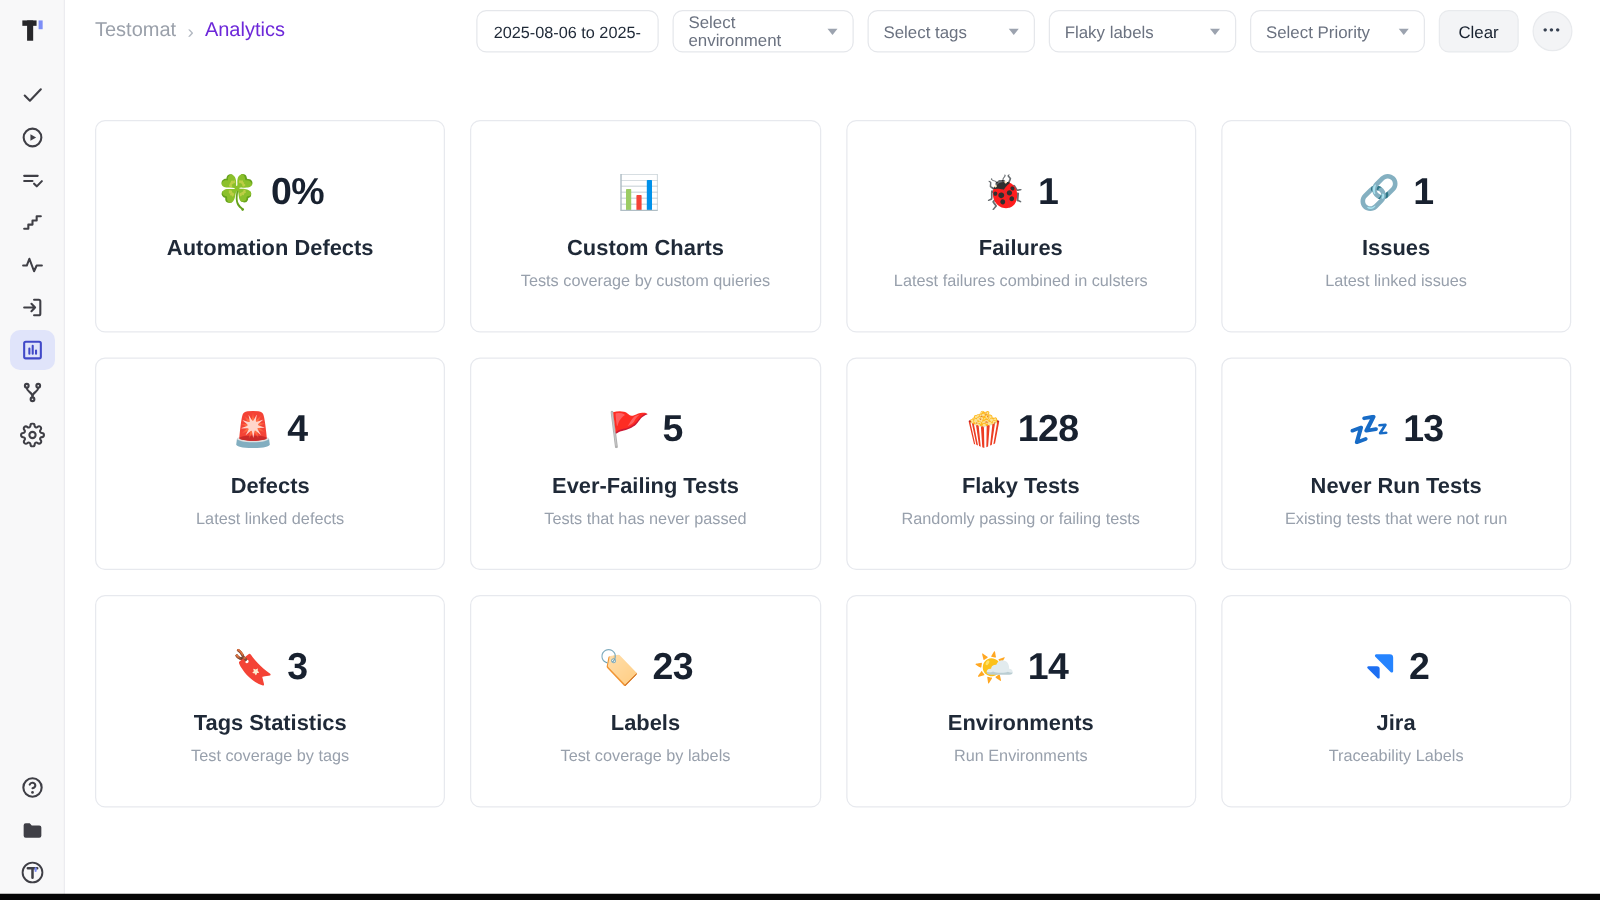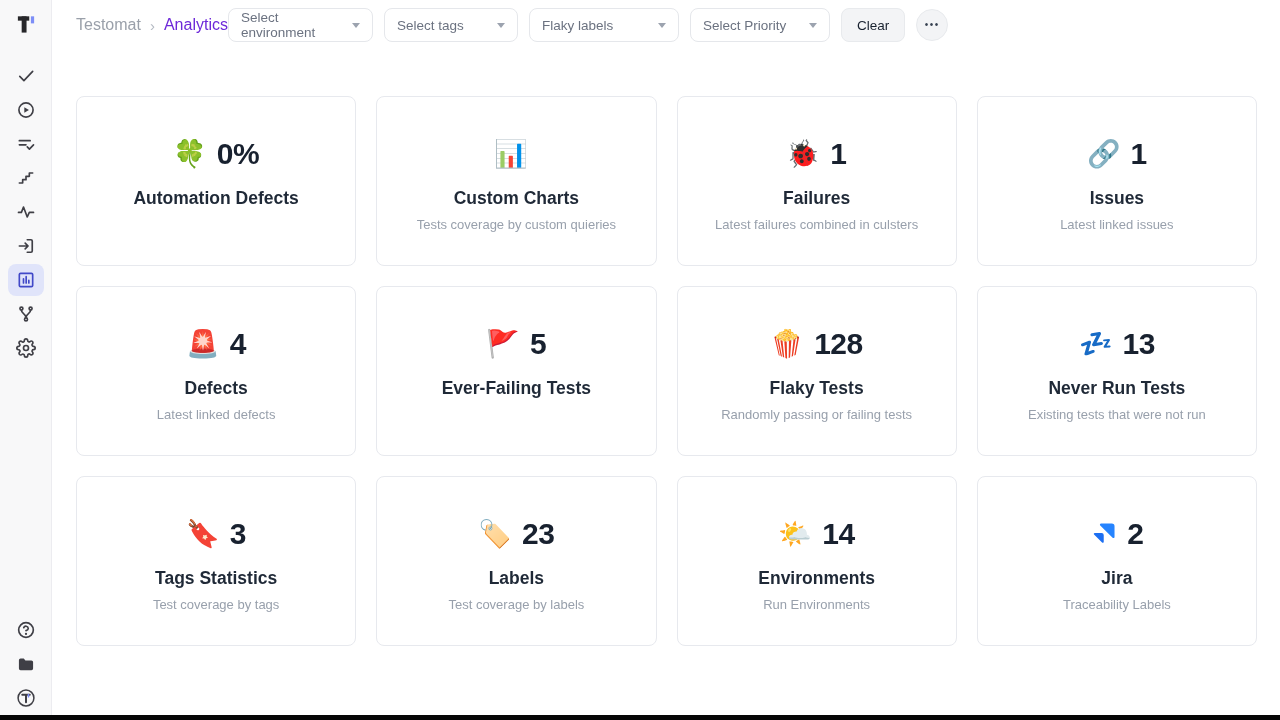--- a/index.html
+++ b/index.html
@@ -29,21 +29,21 @@
     cursor: pointer;
   }
   .icon-btn svg { width: 20px; height: 20px; stroke: #3f3f46; fill: none; stroke-width: 2; stroke-linecap: round; stroke-linejoin: round; }
   .icon-btn.active { background: #e0e4fa; }
   .icon-btn.active svg { stroke: #4149c8; }
   .icon-btn .fill-dark { fill: #3f3f46; stroke: none; }
 
   
   .header {
     margin-left: 52px; height: 50px;
-    display: flex; align-items: center; justify-content: flex-start;
+    display: flex; align-items: center; justify-content: space-between;
     padding: 0 22px 0 24px;
   }
   .breadcrumb { display: flex; align-items: center; gap: 9px; font-size: 16px; }
   .crumb-root { color: #9aa0aa; cursor: pointer; }
   .crumb-sep { color: #b3b9c2; font-size: 15px; }
   .crumb-page { color: #6d28d9; font-weight: 400; }
 
   .controls { display: flex; align-items: center; gap: 11px; }
   .date-btn {
     height: 34px; padding: 0 13px; background: #fff;
@@ -195,20 +195,21 @@
 </div>
 
 <div class="header">
   <div class="breadcrumb">
     <span class="crumb-root">Testomat</span>
     <span class="crumb-sep">›</span>
     <span class="crumb-page">Analytics</span>
   </div>
 
   <div class="controls">
+    <div class="date-btn">2025-08-06 to 2025-</div>
 
     <div class="select" style="width:145px">
       <span>Select environment</span>
       <span class="chevron"></span>
     </div>
     <div class="select" style="width:134px">
       <span>Select tags</span>
       <span class="chevron"></span>
     </div>
     <div class="select" style="width:150px">
@@ -264,20 +265,21 @@
     </div>
     <div class="card-title">Defects</div>
     <div class="card-subtitle">Latest linked defects</div>
   </div>
     <div class="card">
     <div class="value-row">
       <span class="card-emoji">🚩</span>
       <span class="card-value">5</span>
     </div>
     <div class="card-title">Ever-Failing Tests</div>
+    <div class="card-subtitle">Tests that has never passed</div>
   </div>
     <div class="card">
     <div class="value-row">
       <span class="card-emoji">🍿</span>
       <span class="card-value">128</span>
     </div>
     <div class="card-title">Flaky Tests</div>
     <div class="card-subtitle">Randomly passing or failing tests</div>
   </div>
     <div class="card">

